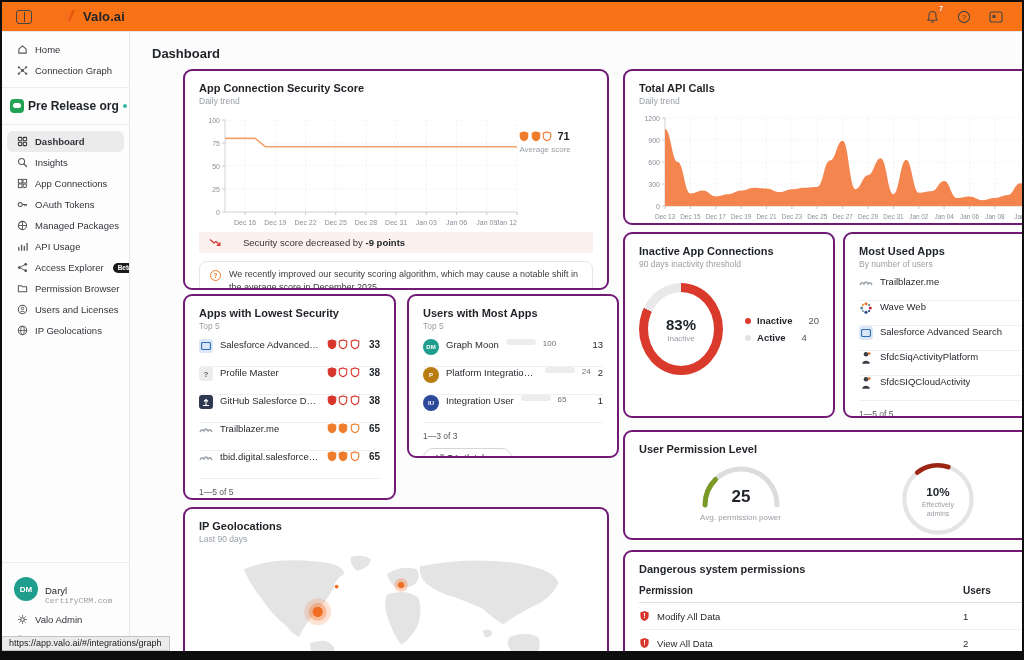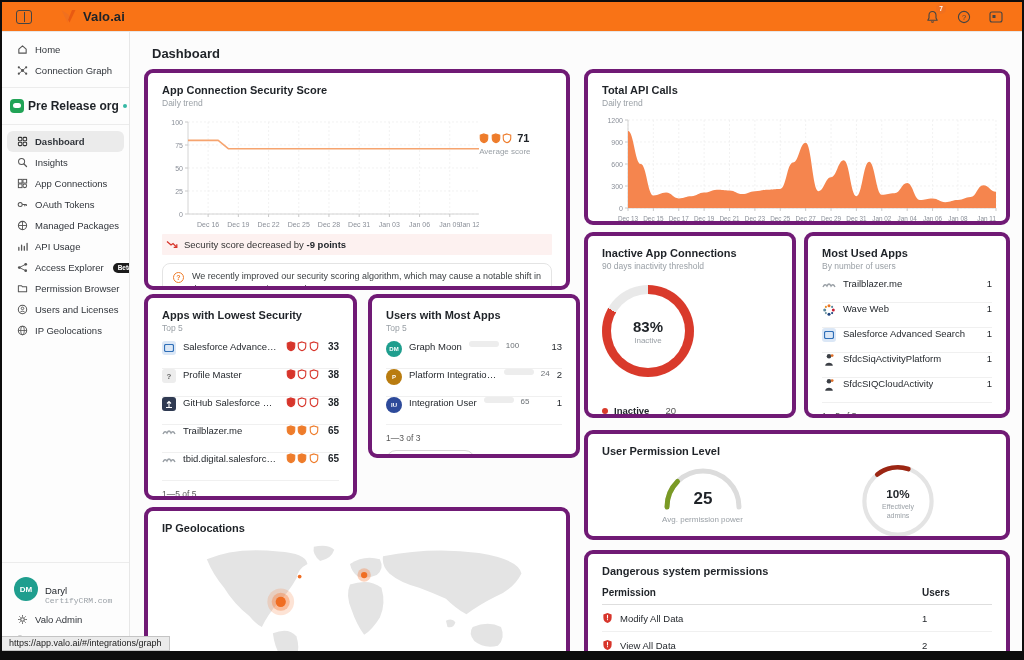--- a/index.html
+++ b/index.html
@@ -37,31 +37,31 @@
   .side-bottom { position:absolute; left:0; right:0; bottom:0; border-top:1px solid #ececec; padding-top:6px; background:#fdfdfd; }
   .user-row { display:flex; align-items:center; gap:7px; padding:4px 12px; }
   .avatar { width:24px; height:24px; border-radius:50%; color:#fff; font-size:8px; font-weight:700;
     display:flex; align-items:center; justify-content:center; flex:0 0 auto; }
   .user-name { font-size:9.5px; font-weight:400;margin-top:12px; }
   .user-org { font-size:8px; color:#9aa0a6;font-family:Liberation Mono, monospace; }
 
   
   .main { position:absolute; left:128px; top:30px; right:0; bottom:0; background:#fcfcfc; }
   .page-title { position:absolute; left:22px; top:14px; font-size:13px; font-weight:700; }
-  .card { position:absolute; background:#fff; border:4px solid #701a75; border-radius:9px; padding:11px 14px; overflow:hidden; }
+  .card { position:absolute; background:#fff; border:2px solid #701a75; border-radius:9px; padding:11px 14px; overflow:hidden;margin-left:39px; }
   .c-title { font-size:11px; font-weight:700; }
   .c-sub { font-size:8.5px; color:#9aa0a6; margin-top:2px; }
 
   
   .chart-row { display:flex; align-items:flex-start; margin-top:6px; }
   .avg-block { margin-left:auto; text-align:left; padding-top:18px; width:74px; }
   .avg-line { display:flex; align-items:center; gap:2px; }
   .avg-score { font-size:11px; font-weight:700; margin-left:3px; }
   .avg-label { font-size:8px; color:#9aa0a6; margin-top:3px; }
-  .banner { display:flex; align-items:center; gap:6px; background:#fdf1f0; border-radius:1px; height:21px; padding:0 4px; margin-top:4px; font-size:9.5px; color:#333; }
+  .banner { display:flex; align-items:center; gap:22px; background:#fdf1f0; border-radius:1px; height:21px; padding:0 10px; margin-top:4px; font-size:9.5px; color:#333; }
   .banner b { font-weight:700; color:#1f2328; }
   .info-box { display:flex; gap:8px; border:1px solid #e4e4e4; border-radius:8px; padding:6px 10px; margin-top:8px; align-items:flex-start; }
   .q-ic { width:11px; height:11px; border-radius:50%; border:1.2px solid #ee7c2b; color:#ee7c2b; font-size:7px; font-weight:700;
     display:flex; align-items:center; justify-content:center; flex:0 0 auto; margin-top:2px; }
   .info-txt { font-size:9px; color:#3c4043; line-height:1.4; }
 
   
   .lrow { display:flex; align-items:flex-start; gap:7px; height:28px; border-bottom:1px solid #f0f0f0; font-size:9.5px; }
   .lrow:first-of-type { border-top:1px solid #f0f0f0; }
   .lrow .nm { white-space:nowrap; overflow:hidden; text-overflow:ellipsis; }
@@ -70,21 +70,21 @@
   .foot { font-size:8.5px; color:#555; margin-top:8px; }
   .pill-btn { display:inline-block; margin-top:7px; border:1px solid #d6d6d6; border-radius:13px; background:#fff;
     padding:4px 10px; font-size:9px; color:#2b2f33; cursor:pointer; }
   .appic { width:14px; height:14px; border-radius:3px; flex:0 0 auto; display:flex; align-items:center; justify-content:center; font-size:8px; }
   .bar-track { width:30px; height:6px; border-radius:3px; background:#ededed; overflow:hidden; flex:0 0 auto; }
   .bar-fill { height:100%; border-radius:3px; }
   .bar-val { font-size:8px; color:#6b7075; }
   .cnt { margin-left:auto; font-size:9.5px; color:#1f2328; }
 
   
-  .donut-wrap { display:flex; align-items:flex-start; gap:22px; margin-top:14px;flex-direction:column; }
+  .donut-wrap { display:flex; align-items:center; gap:22px; margin-top:14px; }
   .donut { width:92px; height:92px; border-radius:50%; position:relative; }
   .donut-hole { position:absolute; inset:9px; background:#fff; border-radius:50%; display:flex; flex-direction:column; align-items:center; justify-content:center; }
   .donut-pct { font-size:15px; font-weight:700; }
   .donut-lbl { font-size:8px; color:#9aa0a6; margin-top:1px; }
   .leg { font-size:9.5px; }
   .leg-row { display:flex; align-items:center; gap:6px; margin:6px 0; }
   .leg-dot { width:6px; height:6px; border-radius:50%; flex:0 0 auto; }
   .leg-val { color:#555; margin-left:10px; }
 
   
@@ -690,20 +690,21 @@
         <span class="col-users">2</span>
       </div>
       <div class="tbl-row">
         
         
       </div>
     </div>
 
     <div class="card" style="left:14px; top:475px; width:426px; height:170px;">
       <div class="c-title">IP Geolocations</div>
+      <div class="c-sub">Last 90 days</div>
       <div class="map-wrap">
         <svg width="398" height="118" viewBox="0 0 420 150">
           <g fill="#e4e4e4">
             <path d="M14,22 Q50,6 105,12 Q140,14 142,28 Q130,34 128,46 Q118,64 104,78 Q92,92 84,108 Q76,104 68,94 Q48,78 36,58 Q22,42 14,22 Z"></path>
             <path d="M150,6 Q168,2 176,10 Q172,22 158,24 Q148,16 150,6 Z"></path>
             <path d="M98,116 Q118,108 128,120 Q134,140 124,150 L110,150 Q100,134 98,116 Z"></path>
             <path d="M196,28 Q214,16 234,22 Q240,34 230,42 Q216,48 206,44 Q198,38 196,28 Z"></path>
             <path d="M196,54 Q220,46 236,58 Q242,78 234,96 Q224,112 214,118 Q204,104 198,86 Q190,68 196,54 Z"></path>
             <path d="M238,18 Q300,6 360,14 Q410,22 414,40 Q404,60 380,70 Q360,80 344,92 Q330,84 318,72 Q300,64 284,58 Q260,52 246,40 Q236,30 238,18 Z"></path>
             <path d="M352,108 Q372,100 388,108 Q394,122 384,132 Q366,136 354,126 Q346,116 352,108 Z"></path>

